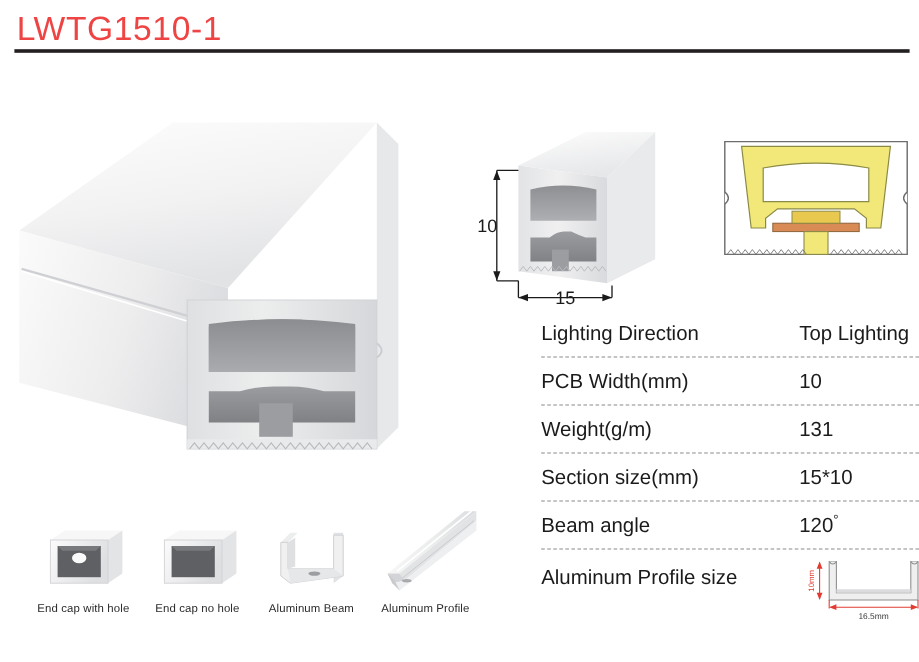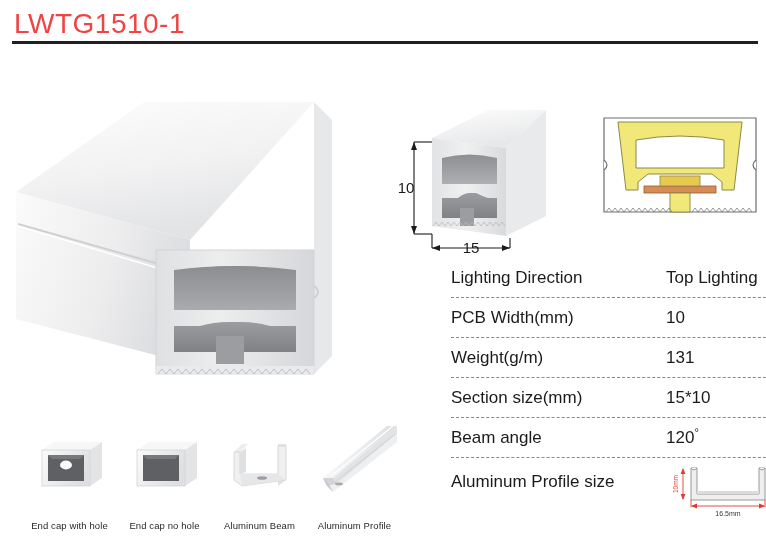--- a/index.html
+++ b/index.html
@@ -119,21 +119,21 @@
     width: 95px;
     text-align: center;
   }
   .acc-art {
     height: 78px;
     display: flex;
     align-items: flex-end;
     justify-content: center;
   }
   .acc-label {
-    margin-top: 24px;
+    margin-top: 6px;
     font-size: 9.5px;
     color: #2a2a2a;
     white-space: nowrap;
     letter-spacing: 0.1px;
   }
 </style>
 </head>
 <body>
 
 <div id="page">

